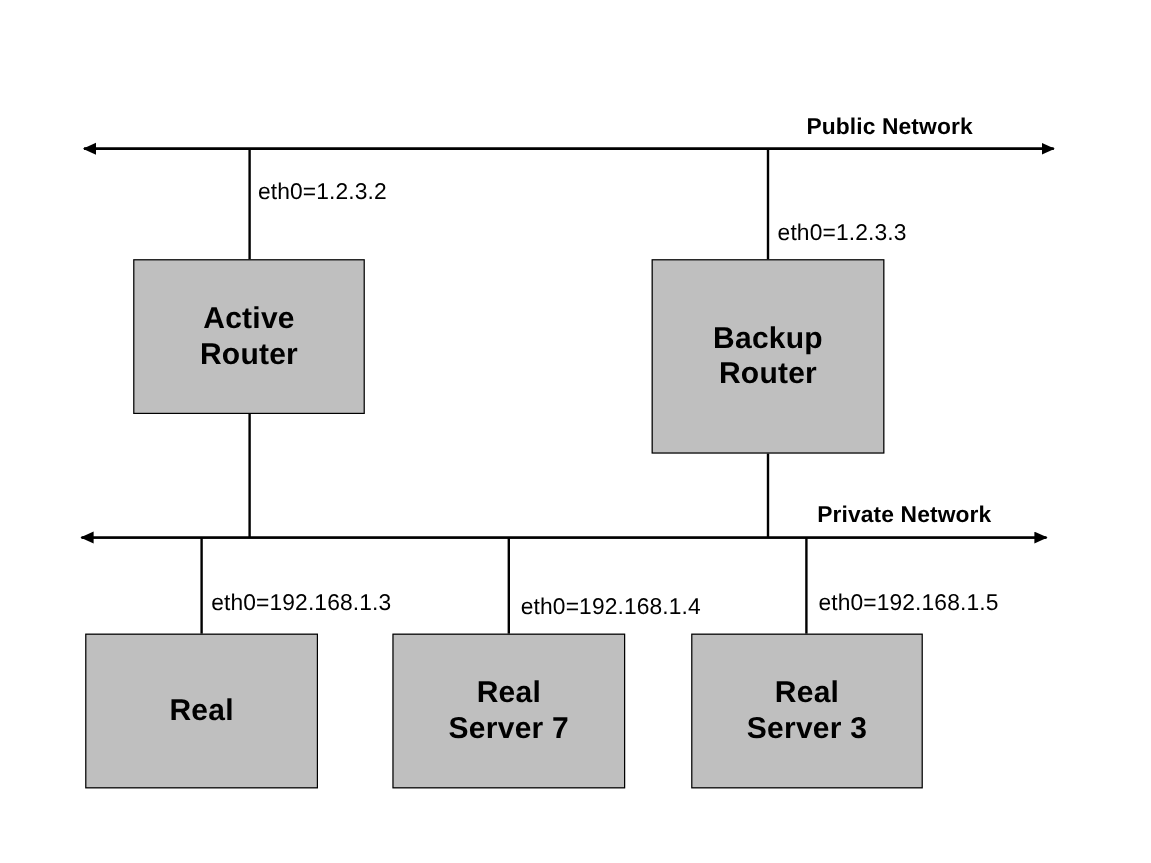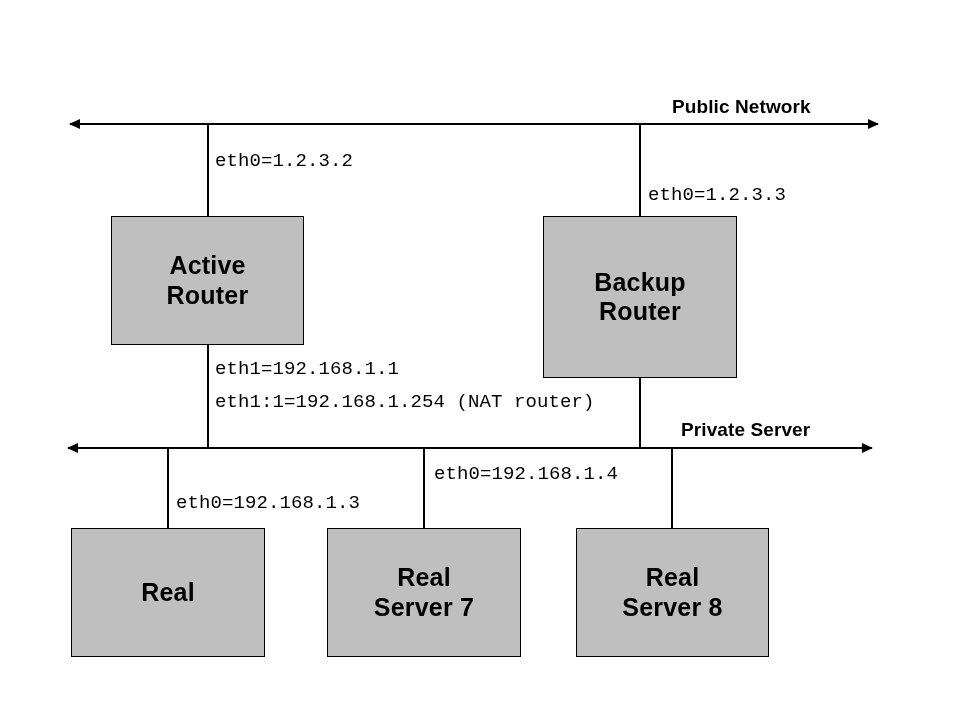--- a/index.html
+++ b/index.html
@@ -53,21 +53,20 @@
     white-space: nowrap;
     letter-spacing: 0.1px;
   }
   .iface-label {
     position: absolute;
     font-weight: normal;
     font-size: 19px;
     color: #000000;
     white-space: nowrap;
     letter-spacing: 0.1px;
-    font-family: Liberation Mono, monospace;
   }
 </style>
 </head>
 <body>
 
 <div id="diagram-root">
 
   <svg id="diagram-svg" viewBox="0 0 959 719" xmlns="http://www.w3.org/2000/svg">
     <defs>
       <marker id="arrow-right" markerWidth="12" markerHeight="12" refX="10" refY="5" orient="auto" markerUnits="userSpaceOnUse">
@@ -96,36 +95,35 @@
 
     <line x1="640" y1="344" x2="640" y2="448" stroke="#000000" stroke-width="2"></line>
 
     <line x1="168" y1="448" x2="168" y2="529" stroke="#000000" stroke-width="2"></line>
     <line x1="424" y1="448" x2="424" y2="529" stroke="#000000" stroke-width="2"></line>
     <line x1="672" y1="448" x2="672" y2="529" stroke="#000000" stroke-width="2"></line>
   </svg>
 
   <div class="net-label" style="left:672px; top:96px;">Public Network</div>
 
-  <div class="net-label" style="left:681px; top:419px;">Private Server</div>
+  <div class="net-label" style="left:681px; top:419px;">Private Network</div>
 
   <div class="iface-label" style="left:215px; top:150px;">eth0=1.2.3.2</div>
 
 
   <div class="iface-label" style="left:648px; top:184px;">eth0=1.2.3.3</div>
 
-  <div class="iface-label" style="left:215px; top:358px;">eth1=192.168.1.1</div>
 
-  <div class="iface-label" style="left:215px; top:391px;">eth1:1=192.168.1.254 (NAT router)</div>
 
 
   <div class="iface-label" style="left:176px; top:492px;text-align:right;">eth0=192.168.1.3</div>
 
-  <div class="iface-label" style="left:434px; top:463px;">eth0=192.168.1.4</div>
+  <div class="iface-label" style="left:434px; top:496px;">eth0=192.168.1.4</div>
 
+  <div class="iface-label" style="left:682px; top:492px;">eth0=192.168.1.5</div>
 
   <div class="node-box" style="left:111px; top:216px; width:193px; height:129px;">
     <span>Active</span>
     <span>Router</span>
   </div>
 
   <div class="node-box" style="left:543px; top:216px; width:194px; height:162px;">
     <span>Backup</span>
     <span>Router</span>
   </div>
@@ -134,16 +132,16 @@
     <span>Real</span>
   </div>
 
   <div class="node-box" style="left:327px; top:528px; width:194px; height:129px;">
     <span>Real</span>
     <span>Server 7</span>
   </div>
 
   <div class="node-box" style="left:576px; top:528px; width:193px; height:129px;">
     <span>Real</span>
-    <span>Server 8</span>
+    <span>Server 3</span>
   </div>
 
 </div>
 
 </body></html>

